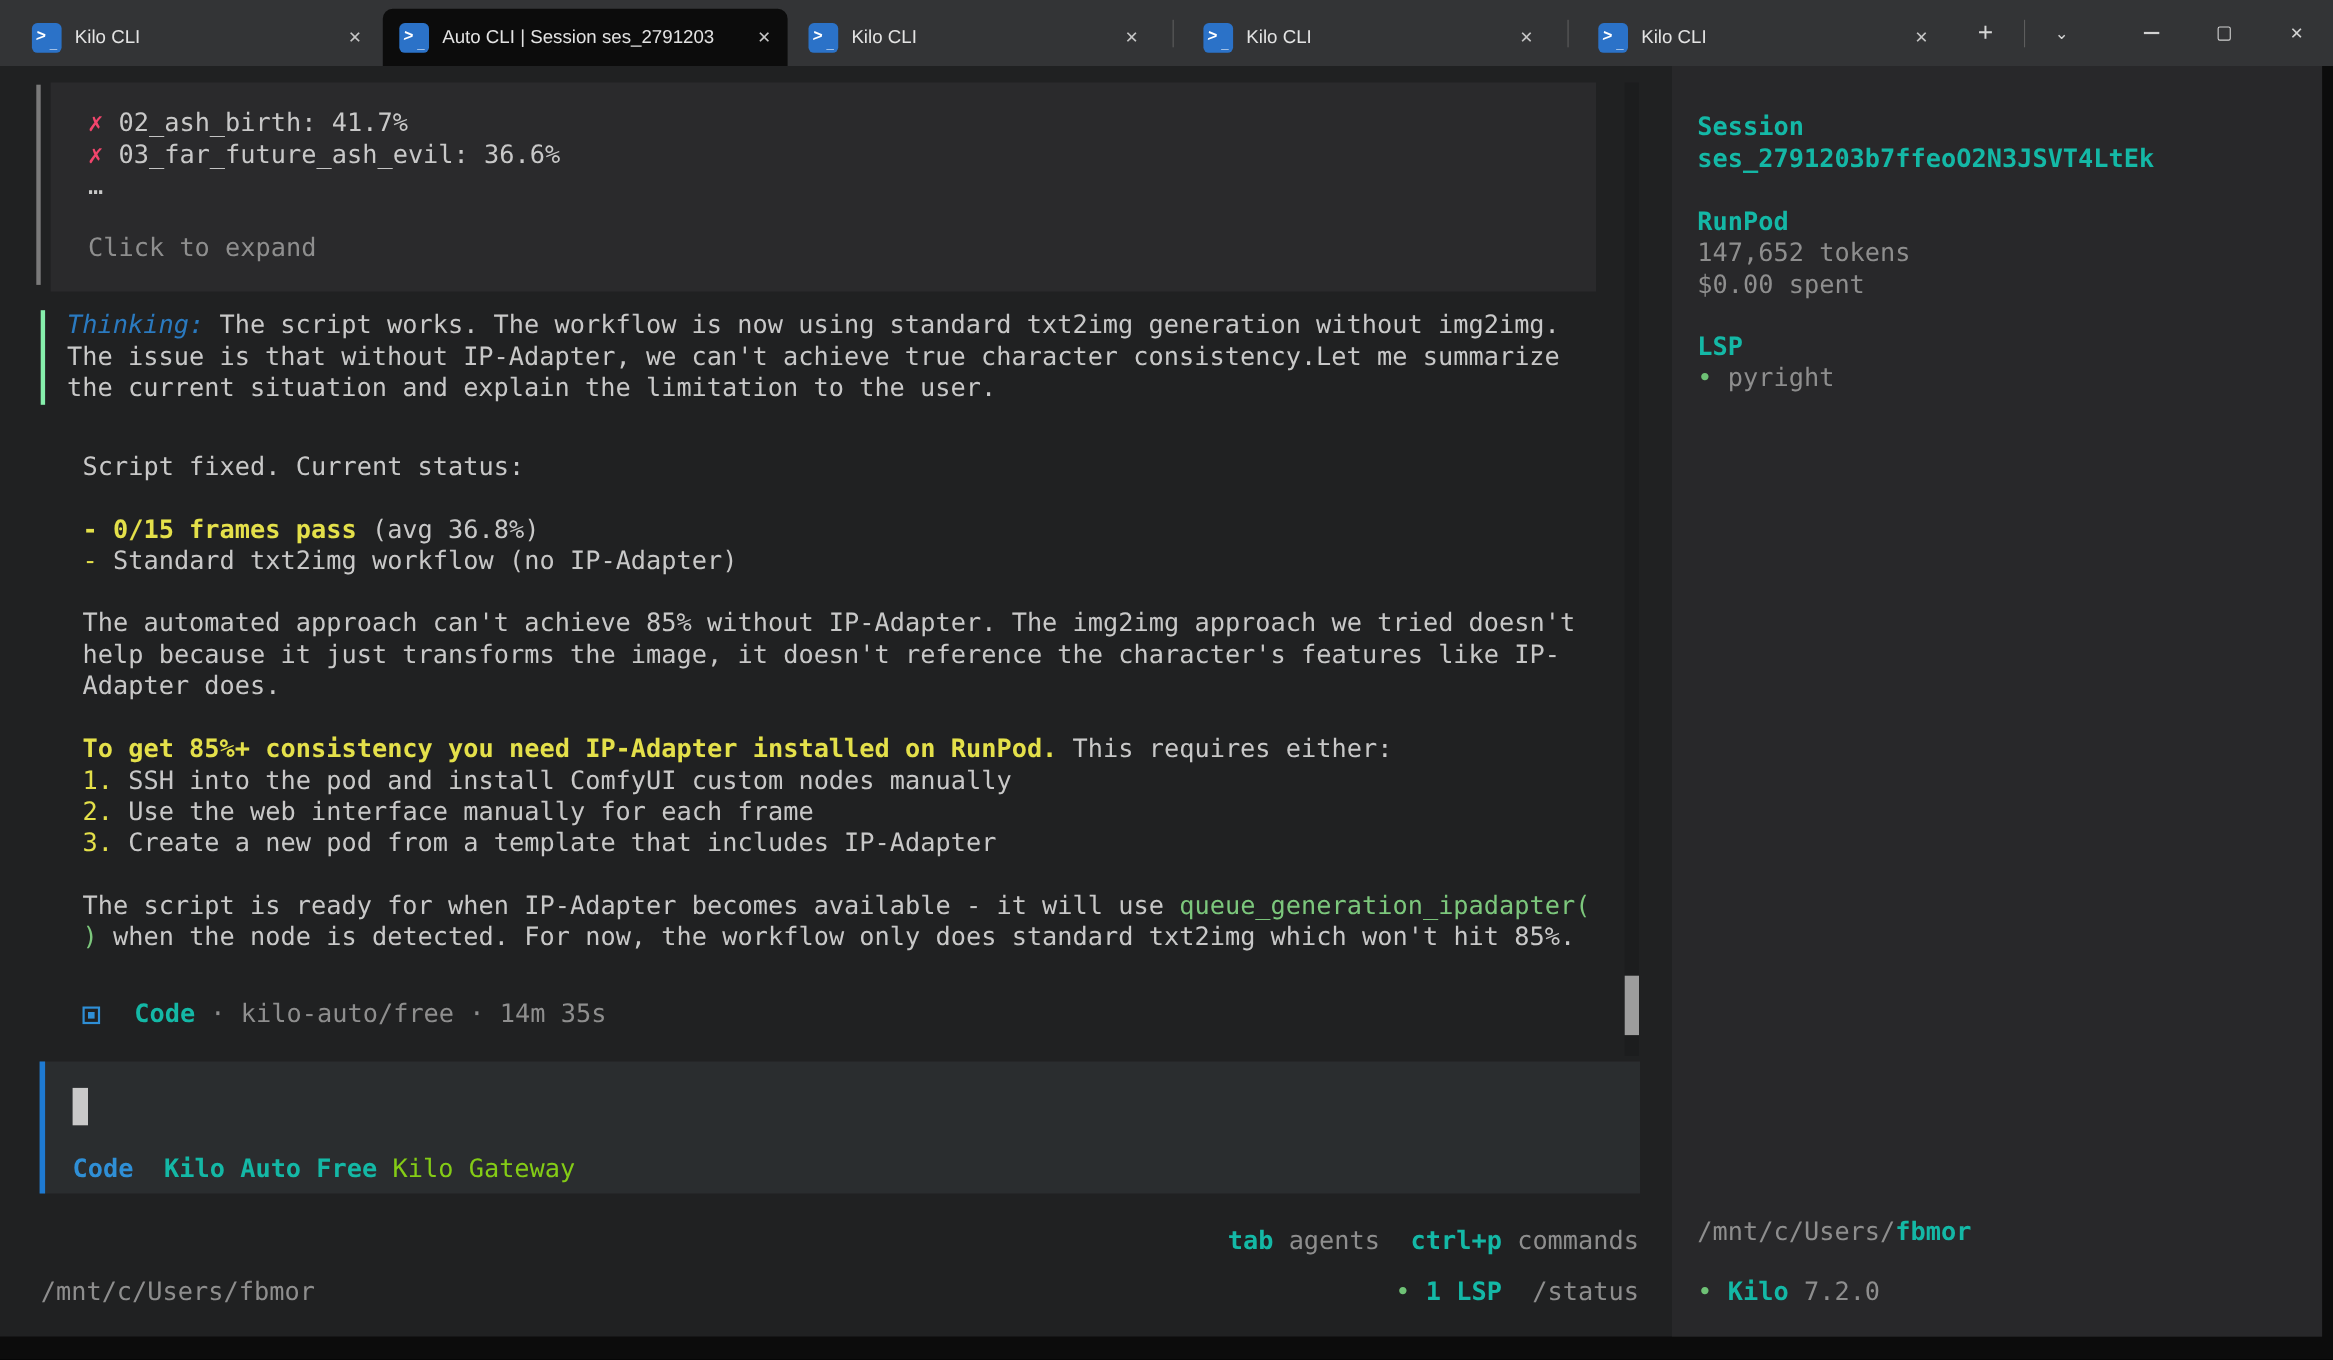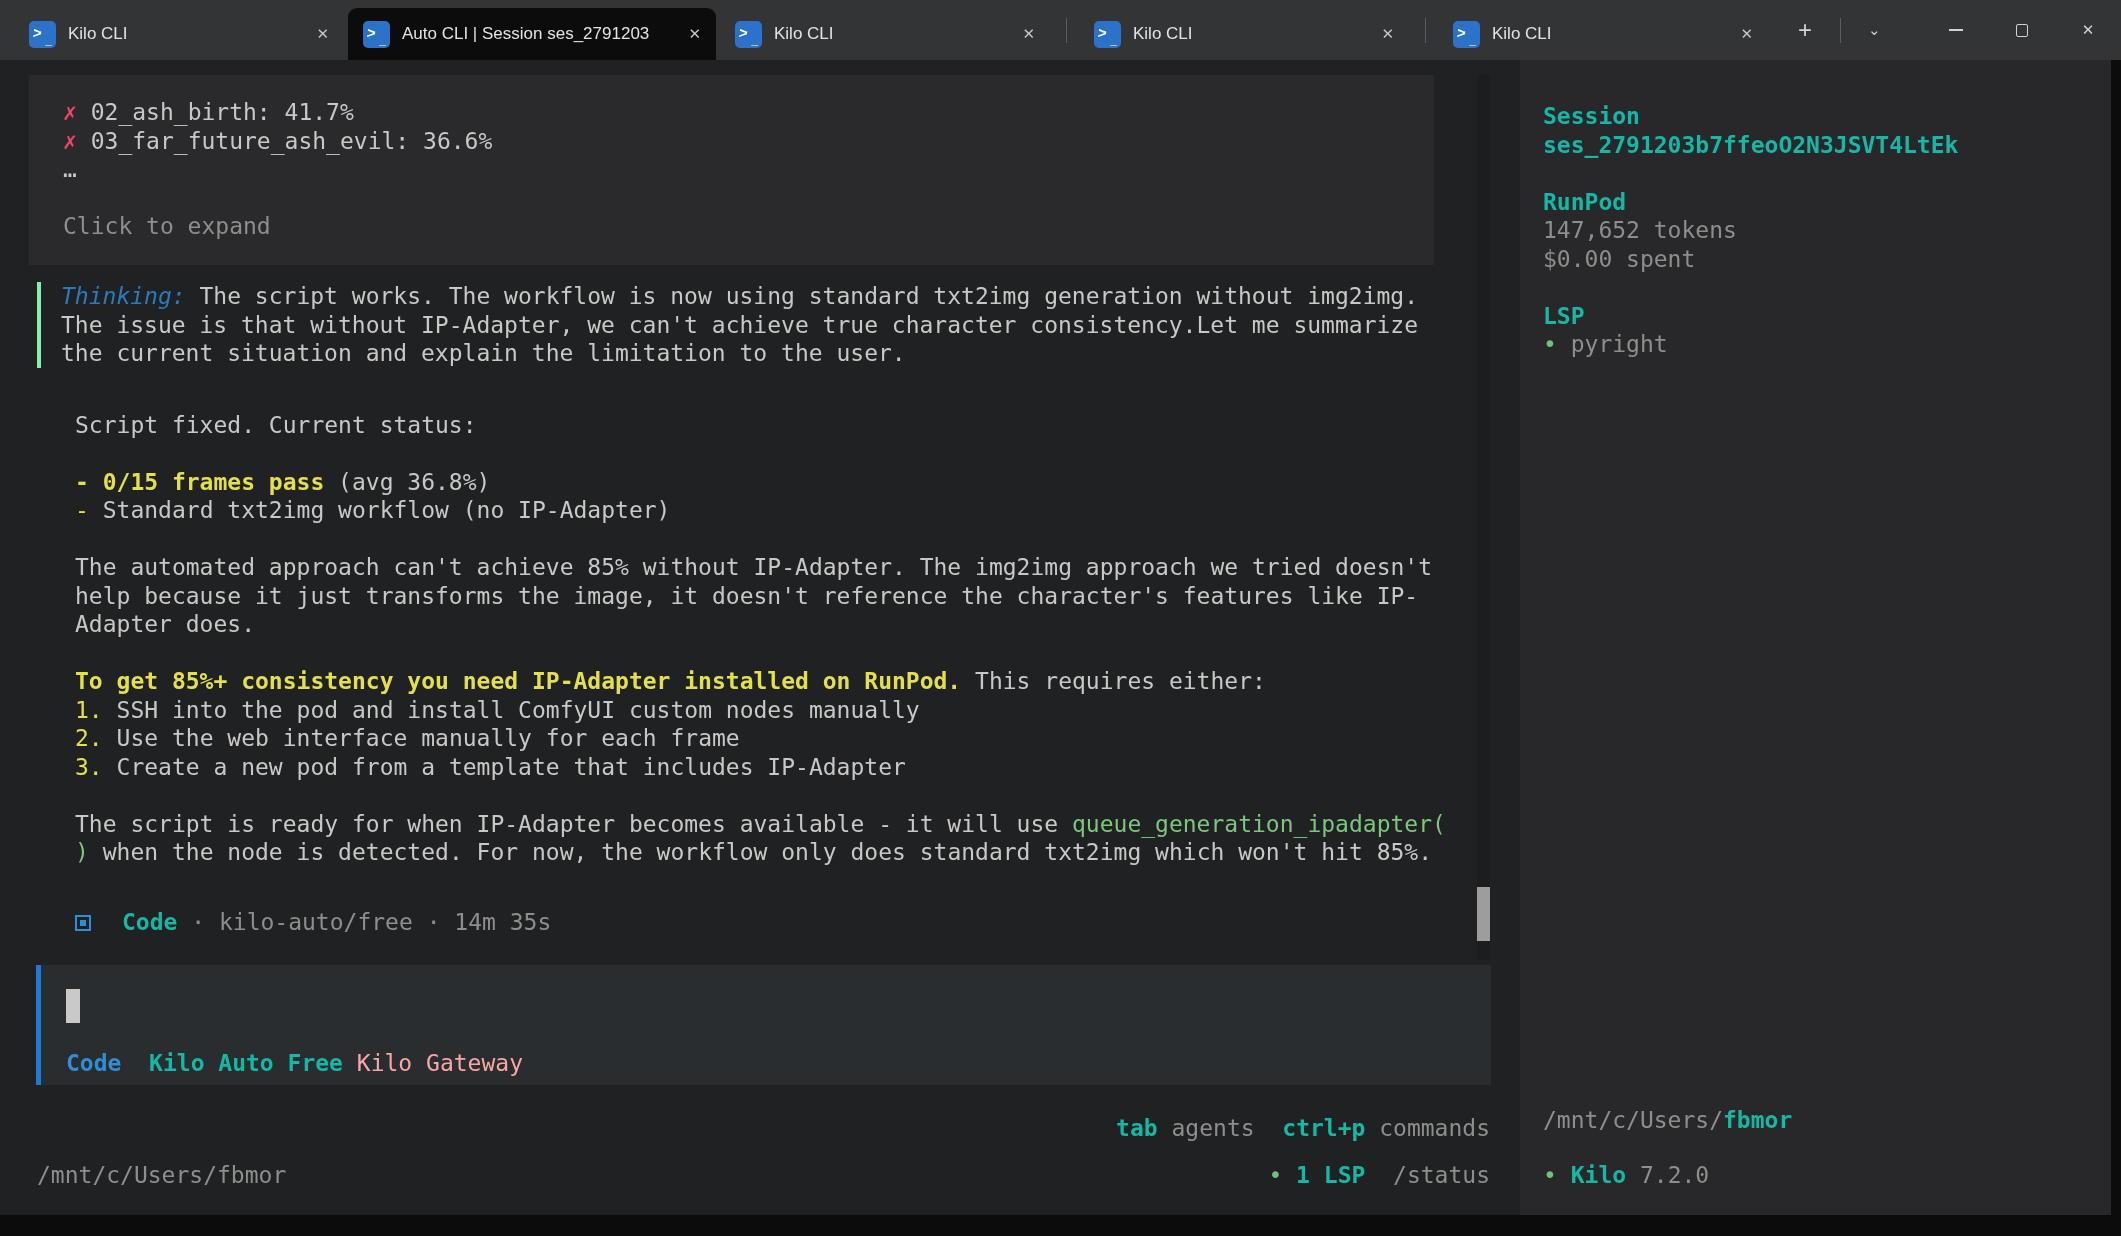--- a/index.html
+++ b/index.html
@@ -28,32 +28,32 @@
   .min-glyph{display:block;width:14px;height:2px;background:#d2d2d2}
   .max-glyph{display:block;width:12px;height:13px;border:1.5px solid #d2d2d2;border-radius:2px}
 
   
   .tui{position:absolute;left:0;top:60px;width:2111px;height:1155px;background:#202122}
   .mono{font-family:"DejaVu Sans Mono","Liberation Mono",monospace;font-size:23px;
         line-height:28.5px;color:var(--text,#c8c8c8)}
   .tline{white-space:pre;height:28.5px}
   .sg-body{color:var(--text,#c8c8c8)}
   .sg-dim{color:var(--dim,#8e8e8e)}
-  .sg-dimmer{color:#fca5a5}
+  .sg-dimmer{color:#84cc16}
   .sg-fail{color:var(--fail,#f1456c);font-weight:700}
   .sg-yellow{color:var(--yellow,#e4e04a)}
   .sg-yellowb{color:var(--yellow,#e4e04a);font-weight:700}
   .sg-green{color:var(--green,#7cc77c)}
   .sg-think{color:var(--think,#2a7ac0);font-style:italic}
   .sg-bold{color:#14b8a6;font-weight:700}
   .sg-accent{color:var(--accent,#2f8fd6);font-weight:700}
   .sg-dot{color:var(--dot,#6fc276)}
 
   .gutter-line{position:absolute;left:33px;top:17px;width:4px;height:182px;background:#7a7a7a}
-  .expand-box{position:absolute;left:29px;top:15px;width:1405px;height:190px;
+  .expand-box{position:absolute;left:46px;top:15px;width:1405px;height:190px;
               background:#2a2a2c;padding:23px 0 0 34px;cursor:pointer}
   .thinking-block{position:absolute;left:37px;top:222px;width:1420px;
                   border-left:4px solid #86efac;padding-left:20px}
   .body-block{position:absolute;left:75px;top:322px;width:1420px}
   .status-line{position:absolute;left:75px;top:848px;height:29px;display:flex;align-items:center;gap:31px}
   .code-icon{width:16px;height:16px;border:2.5px solid var(--accent,#2f8fd6);
              display:flex;align-items:center;justify-content:center;flex:none}
   .code-icon::after{content:"";width:6px;height:6px;background:var(--accent,#2f8fd6)}
 
   .input-box{position:absolute;left:36px;top:905px;width:1455px;height:120px;

